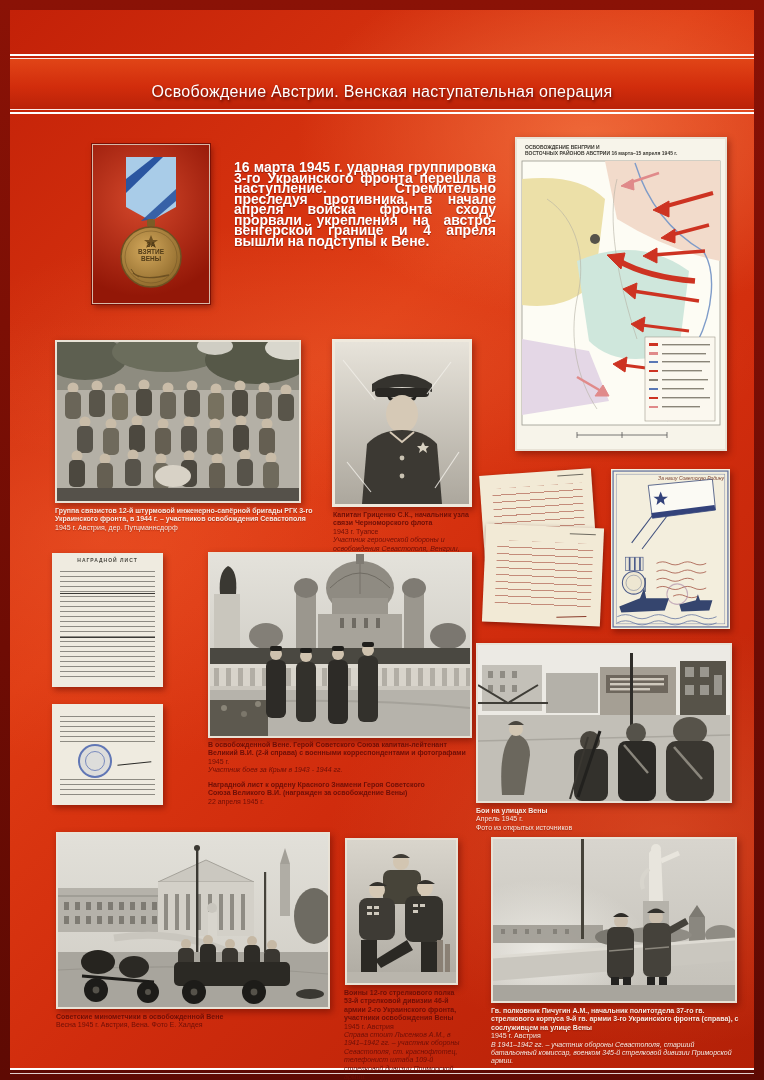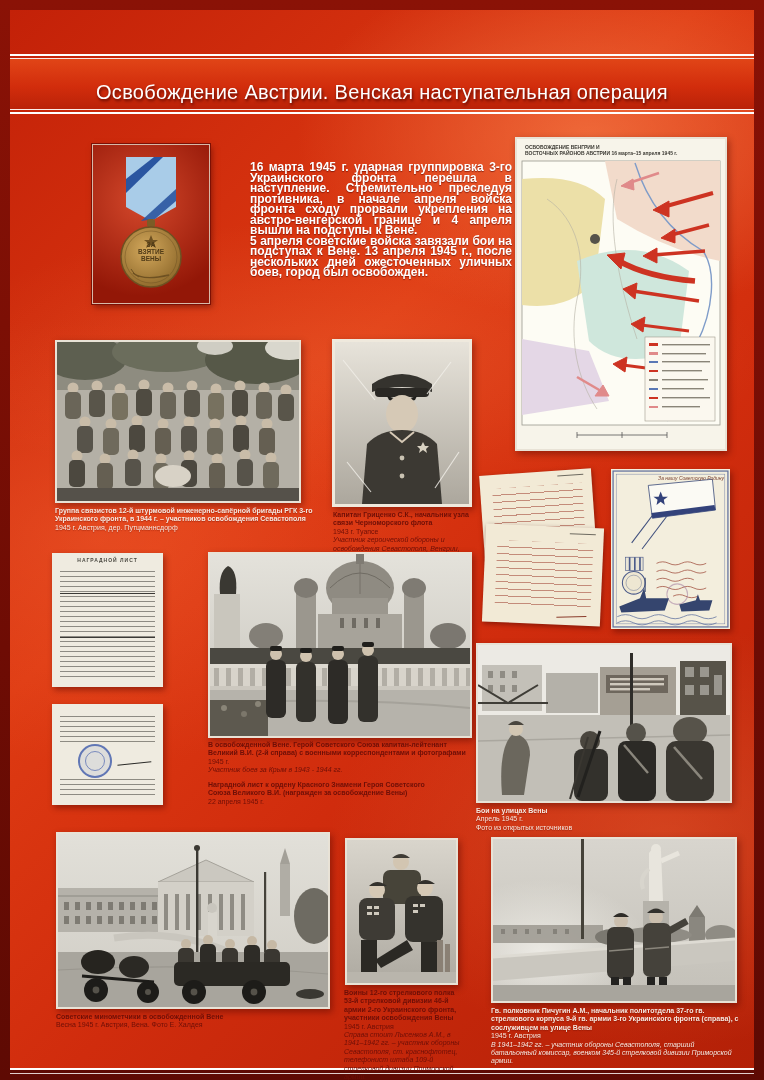--- a/index.html
+++ b/index.html
@@ -18,31 +18,31 @@
       radial-gradient(ellipse 600px 200px at 45% 33%, rgba(255,140,85,.22), transparent 70%),
       linear-gradient(135deg,#c32108,#de3a12 38%,#d02c0d 62%,#b32007);
   }
   .abs{position:absolute;}
   
   .band{left:0;right:0;top:44px;height:60px;border-top:2px solid #fff;border-bottom:2px solid #fff;}
   .band-inner{position:absolute;left:0;right:0;top:2px;bottom:2px;
     border-top:1px solid rgba(255,255,255,.9);border-bottom:1px solid rgba(255,255,255,.9);
     background:linear-gradient(180deg,#e14517,#d22d0c 55%,#ba2208);}
   .band-title{position:absolute;left:0;right:0;top:0;bottom:0;display:flex;align-items:center;justify-content:center;
-    color:#fff;font-size:20px;letter-spacing:.3px;text-shadow:1px 2px 3px rgba(70,0,0,.85);margin-top:16px;}
+    color:#fff;font-size:16px;letter-spacing:.3px;text-shadow:1px 2px 3px rgba(70,0,0,.85);margin-top:16px;}
   .bottom-line{left:0;right:0;top:1058px;height:6px;border-top:2px solid #fff;border-bottom:1px solid rgba(255,255,255,.8);}
   
   .medal-card{left:82px;top:134px;width:118px;height:160px;
     border:1px solid #d8b9a8;box-shadow:0 0 0 1px #7d1004,2px 3px 6px rgba(70,5,0,.5);
     background:radial-gradient(circle at 42% 35%, #d4482b, #931707 78%);}
   .medal-label{position:absolute;left:0;right:0;top:96px;text-align:center;
     font-size:6.5px;line-height:1.08;font-weight:bold;color:#4f3a17;white-space:pre-line;}
   
-  .intro{left:240px;top:152px;width:262px;color:#fff;font-weight:bold;
-    font-size:12px;line-height:10.55px;text-align:justify;
+  .intro{left:224px;top:152px;width:262px;color:#fff;font-weight:bold;
+    font-size:14px;line-height:10.55px;text-align:justify;
     text-shadow:0 1px 1px rgba(100,10,0,.65);}
   
   .photo{position:absolute;border:2px solid #e8e2d6;box-shadow:2px 3px 7px rgba(70,5,0,.45);
     overflow:hidden;background:#b9b5ac;}
   .photo svg{display:block;}
   .doc{position:absolute;background:#efebe0;box-shadow:2px 3px 6px rgba(70,5,0,.45);overflow:hidden;}
   .doc-lines{position:absolute;
     background:repeating-linear-gradient(180deg, transparent 0 4px, rgba(62,60,54,.55) 4px 5px);}
   .doc-title{position:absolute;left:0;right:0;top:4px;text-align:center;font-size:5px;
     letter-spacing:1px;color:#4a4840;font-weight:bold;}
@@ -94,21 +94,20 @@
       <path d="M40,128 Q50,136 76,130" fill="none" stroke="#6e5122" stroke-width="1.4"></path>
       <path d="M38,124 q3,6 8,8" fill="none" stroke="#6e5122" stroke-width="1"></path>
     </svg>
     <div class="medal-label">ЗА
 ВЗЯТИЕ
 ВЕНЫ</div>
   </div>
 
   <div class="abs intro">
     <div>16 марта 1945 г. ударная группировка 3-го Украинского фронта перешла в наступление. Стремительно преследуя противника, в начале апреля войска фронта сходу прорвали укрепления на австро-венгерской границе и 4 апреля вышли на подступы к Вене.</div>
-    <div>5 апреля советские войска завязали бои на подступах к Вене.  13 апреля 1945 г., после нескольких дней ожесточенных уличных боев, город был освобожден.</div>
   </div>
 
   <div class="photo" style="left:505px;top:127px;width:212px;height:314px;background:#f7f4ea;">
     <svg width="100%" height="100%" viewBox="0 0 208 310" preserveAspectRatio="none">
       <rect width="208" height="310" fill="#f7f4ea"></rect>
       <rect x="5" y="22" width="198" height="264" fill="#fdfcf4" stroke="#9a9a90" stroke-width="0.8"></rect>
       <path d="M5,40 Q62,34 88,60 L78,142 Q52,172 5,166 Z" fill="#ece0a8"></path>
       <path d="M88,22 L203,22 L203,122 Q152,112 100,80 Z" fill="#f2dbcb"></path>
       <path d="M60,122 Q122,96 172,132 L162,212 Q102,232 72,202 Z" fill="#cfe7dc"></path>
       <path d="M5,200 L72,212 L92,262 L5,276 Z" fill="#e4d7e6"></path>

